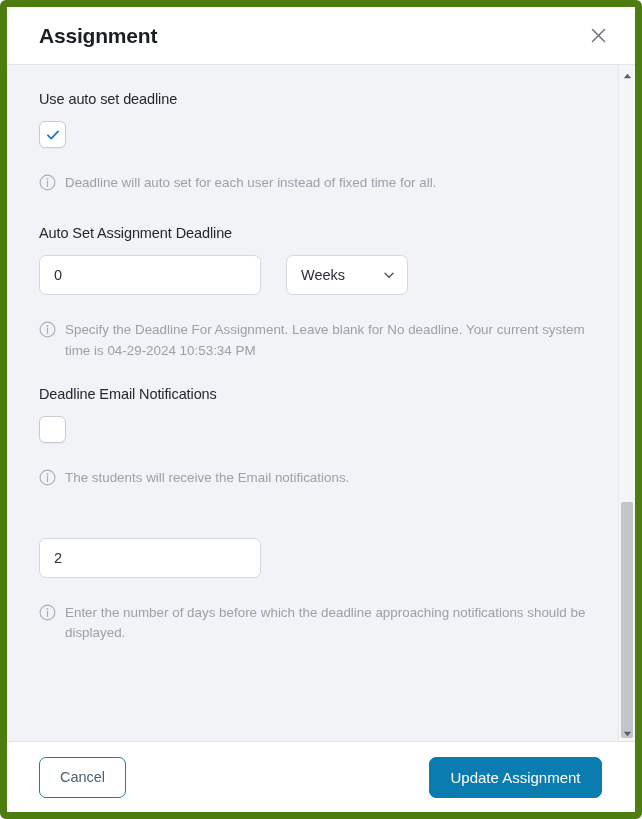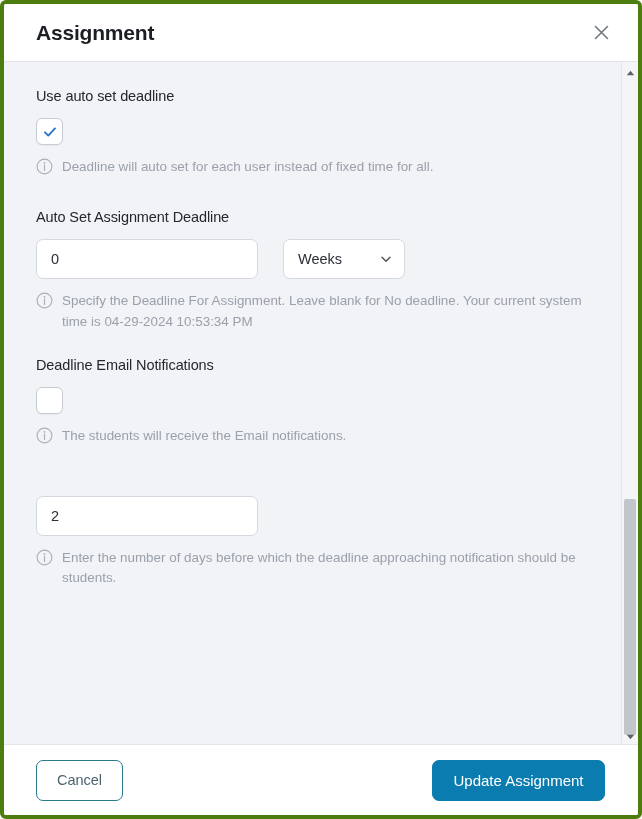--- a/index.html
+++ b/index.html
@@ -14,21 +14,21 @@
     font-family: "Liberation Sans", sans-serif;
     -webkit-font-smoothing: antialiased;
   }
 
   .modal {
     position: relative;
     width: 642px;
     height: 819px;
     box-sizing: border-box;
     background: #f1f3f7;
-    border: 4px solid #4d7c0f;
+    border: 7px solid #4d7c0f;
     border-radius: 6px;
     display: flex;
     flex-direction: column;
     overflow: hidden;
   }
 
   
   .modal-header {
     flex: 0 0 auto;
     height: 58px;
@@ -92,21 +92,21 @@
     cursor: pointer;
     box-shadow: 0 1px 1px rgba(16,24,40,0.04);
   }
   .checkbox svg { display: block; }
 
   
   .helper {
     display: flex;
     align-items: flex-start;
     gap: 9px;
-    margin-top: 12px;
+    margin-top: 25px;
     max-width: 560px;
   }
   .helper .info-icon {
     flex: 0 0 auto;
     margin-top: 1px;
   }
   .helper-text {
     font-size: 13.4px;
     color: #9aa1ab;
     line-height: 1.55;
@@ -316,21 +316,21 @@
     <div class="field-group">
       <input class="text-input" type="text" value="2" style="">
       <div class="helper">
         <span class="info-icon">
           <svg width="17" height="17" viewBox="0 0 17 17">
             <circle cx="8.5" cy="8.5" r="7.4" stroke="#a9b0b9" stroke-width="1.1" fill="none"></circle>
             <circle cx="8.5" cy="4.9" r="0.95" fill="#a9b0b9"></circle>
             <path d="M8.5 7.2 L8.5 12.4" stroke="#a9b0b9" stroke-width="1.2" stroke-linecap="round"></path>
           </svg>
         </span>
-        <span class="helper-text">Enter the number of days before which the deadline approaching notification should be students.</span>
+        <span class="helper-text">Enter the number of days before which the deadline approaching notifications should be displayed.</span>
       </div>
     </div>
 
     <div class="scrollbar">
       <div class="sb-arrow up">
         <span>
           <svg width="9" height="6" viewBox="0 0 9 6">
             <path d="M4.5 0.8 L8.2 5.2 L0.8 5.2 Z" fill="#5c6168"></path>
           </svg>
         </span>

